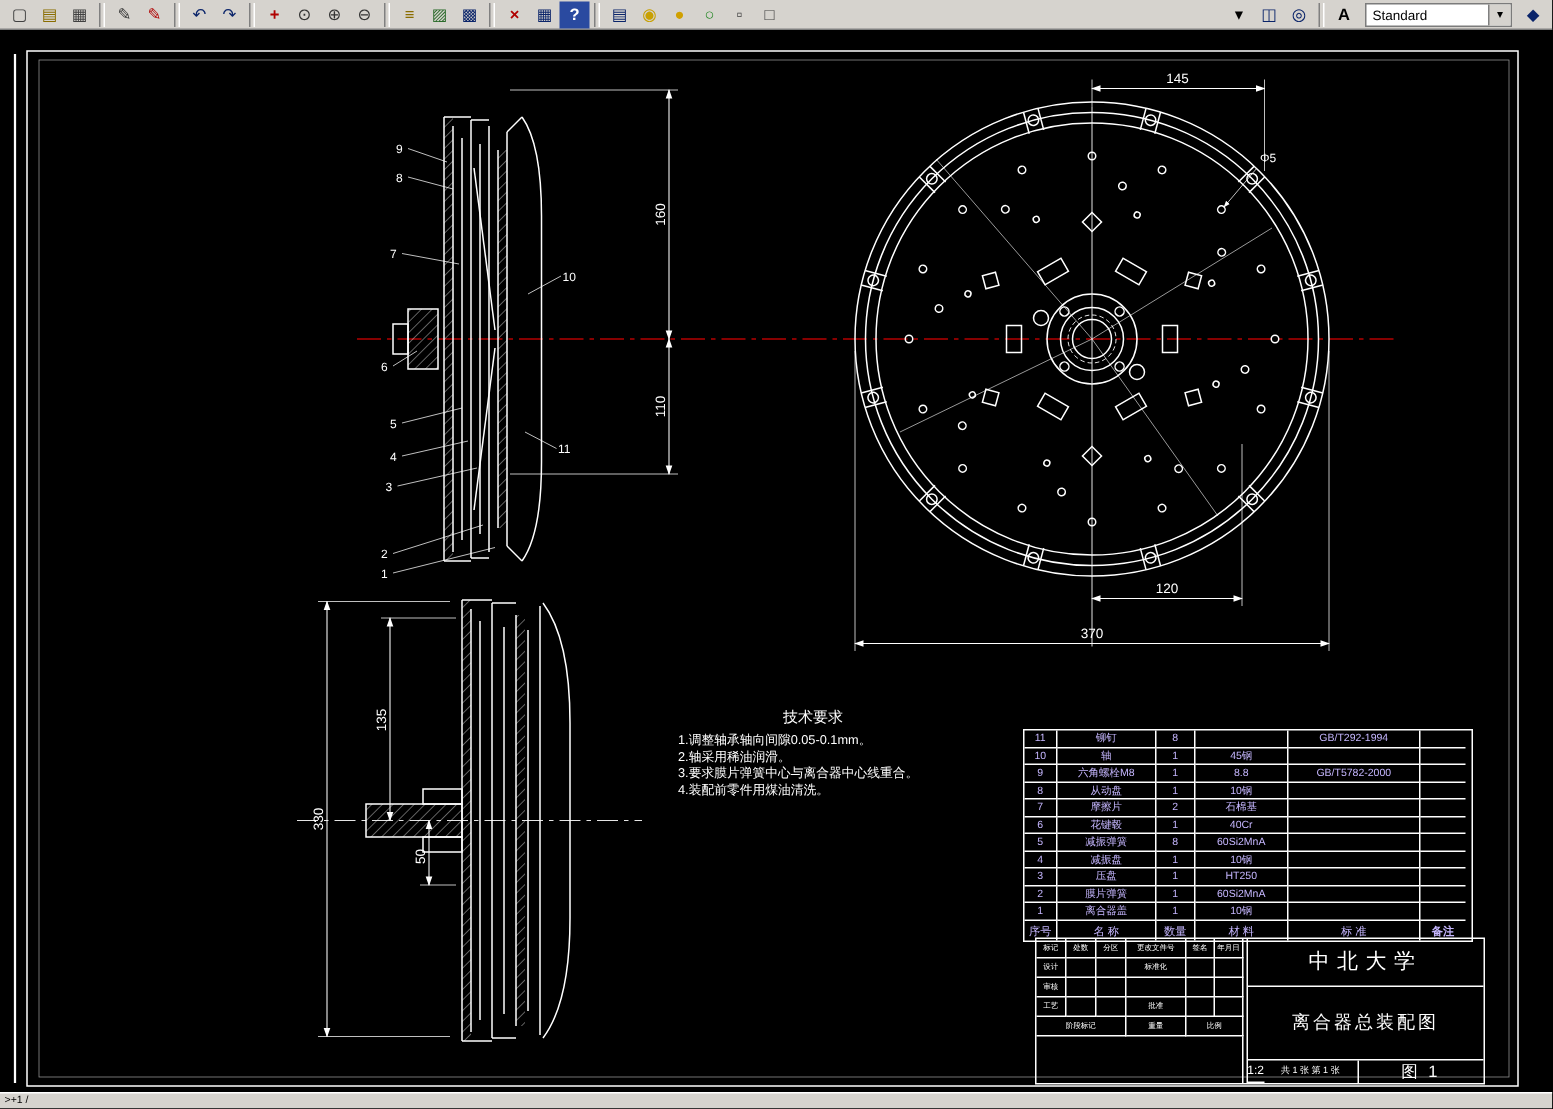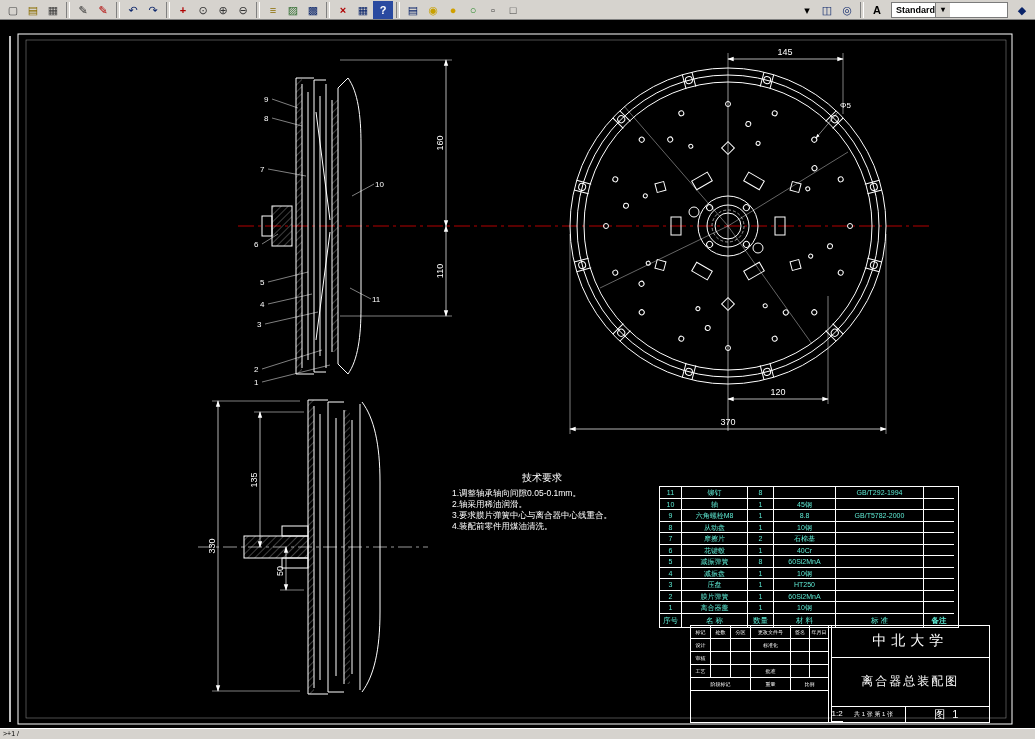--- a/index.html
+++ b/index.html
@@ -2,28 +2,28 @@
 <html><head>
 <meta charset="utf-8">
 <style>
   html,body{margin:0;padding:0;background:#000;}
   .app{width:1035px;height:739px;position:relative;font-family:"Liberation Sans",sans-serif;overflow:hidden;background:#000;}
   
   .toolbar{height:20px;background:#d6d3ce;display:flex;align-items:center;padding:0 3px;box-sizing:border-box;border-bottom:1px solid #808080;}
   .tbtn{width:18px;height:16px;display:inline-flex;align-items:center;justify-content:center;font-size:11px;line-height:16px;cursor:default;border:1px solid transparent;}
   .tsep{width:2px;height:16px;border-left:1px solid #808080;border-right:1px solid #fff;margin:0 3px;}
   .tspacer{flex:1;}
-  .combo{width:117px;height:16px;background:#fff;border:1px solid #7b7b7b;display:flex;align-items:center;font-size:9px;padding-left:4px;margin:0 4px;box-sizing:border-box;color:#000;font-weight:bold;}
+  .combo{width:98px;height:16px;background:#fff;border:1px solid #7b7b7b;display:flex;align-items:center;justify-content:space-between;font-size:9px;padding-left:4px;margin:0 4px;box-sizing:border-box;color:#000;}
   .combo-btn{width:14px;height:14px;background:#d6d3ce;border-left:1px solid #808080;text-align:center;font-size:8px;line-height:14px;}
   
   .canvas{position:relative;width:1035px;height:708px;background:#000;}
   .canvas svg{position:absolute;left:0;top:0;}
   svg text{fill:#fff;stroke:none;font-family:"Liberation Sans",sans-serif;}
   
-  .bom{position:absolute;left:659px;top:466px;width:300px;color:#5eead4;border:1px solid #fff;box-sizing:border-box;}
+  .bom{position:absolute;left:682px;top:466px;width:300px;color:#c4b5fd;border:1px solid #fff;box-sizing:border-box;}
   .bom .row{display:grid;grid-template-columns:22px 66px 26px 62px 88px 30px;height:11.5px;}
   .bom .hrow{height:13px;}
   .bom .cell{border-right:1px solid #fff;border-bottom:1px solid #fff;font-size:7px;line-height:11px;text-align:center;overflow:hidden;white-space:nowrap;}
   .bom .hrow .cell{font-size:7.5px;line-height:13px;border-bottom:none;}
   .bom .cell:last-child{border-right:none;font-weight:bold;}
   
   .tblock{position:absolute;left:690px;top:605px;width:300px;height:98px;border:1px solid #fff;box-sizing:border-box;color:#fff;display:flex;}
   .tb-left{width:140px;border-right:1px solid #fff;display:grid;
     grid-template-columns:20px 20px 20px 40px 19px 19px;
     grid-template-rows:13px 13px 13px 13px 13px 1fr;}

